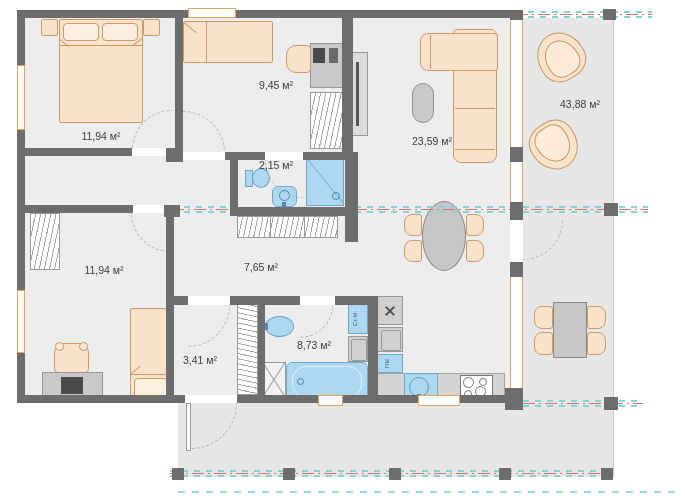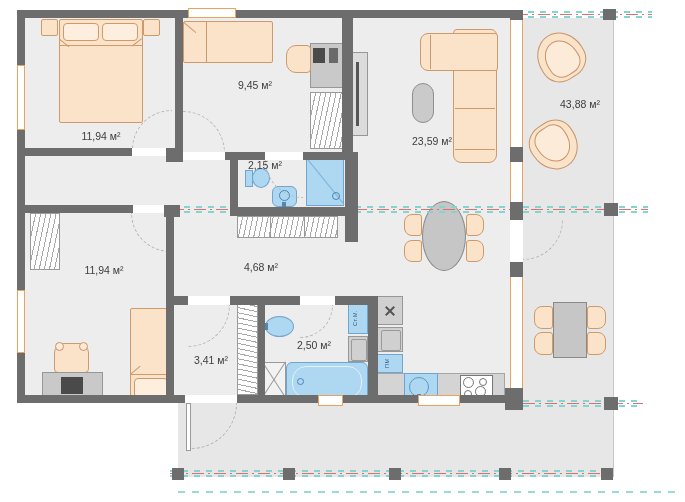--- a/index.html
+++ b/index.html
@@ -246,22 +246,22 @@
   <div class="post" style="left:603px;top:9px;width:13px;height:11px;"></div>
   <div class="post" style="left:604px;top:203px;width:14px;height:13px;"></div>
   <div class="post" style="left:604px;top:397px;width:14px;height:13px;"></div>
   <div class="post" style="left:172px;top:468px;width:12px;height:12px;"></div>
   <div class="post" style="left:283px;top:468px;width:12px;height:12px;"></div>
   <div class="post" style="left:389px;top:468px;width:12px;height:12px;"></div>
   <div class="post" style="left:499px;top:468px;width:12px;height:12px;"></div>
   <div class="post" style="left:601px;top:468px;width:12px;height:12px;"></div>
 
   <div class="lbl" style="left:58px;top:130px;width:86px;">11,94 м²</div>
-  <div class="lbl" style="left:212px;top:79px;width:86px;">9,45 м²</div>
-  <div class="lbl" style="left:227px;top:159px;width:76px;">2,15 м²</div>
+  <div class="lbl" style="left:233px;top:79px;width:86px;">9,45 м²</div>
+  <div class="lbl" style="left:238px;top:159px;width:76px;">2,15 м²</div>
   <div class="lbl" style="left:389px;top:135px;width:86px;">23,59 м²</div>
   <div class="lbl" style="left:537px;top:98px;width:86px;">43,88 м²</div>
   <div class="lbl" style="left:61px;top:264px;width:86px;">11,94 м²</div>
-  <div class="lbl" style="left:218px;top:261px;width:86px;">4,68 м²</div>
-  <div class="lbl" style="left:168px;top:354px;width:86px;">3,41 м²</div>
-  <div class="lbl" style="left:271px;top:339px;width:86px;">2,50 м²</div>
+  <div class="lbl" style="left:218px;top:261px;width:86px;">7,65 м²</div>
+  <div class="lbl" style="left:157px;top:354px;width:86px;">3,41 м²</div>
+  <div class="lbl" style="left:271px;top:339px;width:86px;">8,73 м²</div>
 
 </div>
 
 </body></html>

